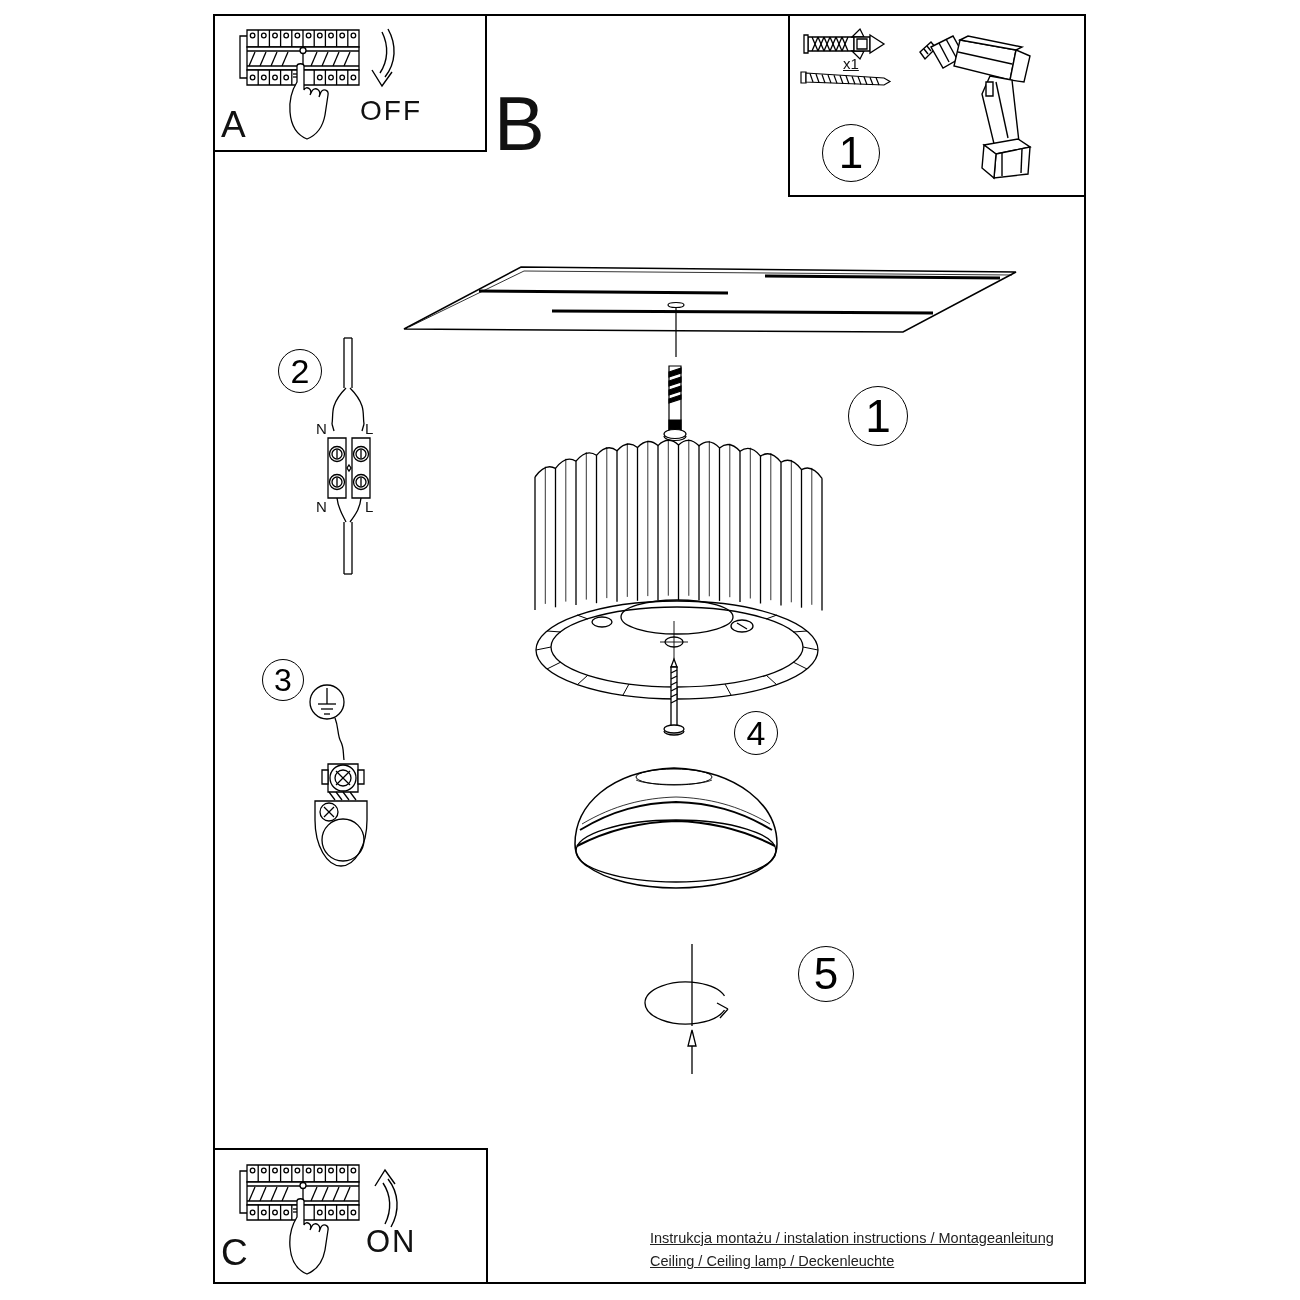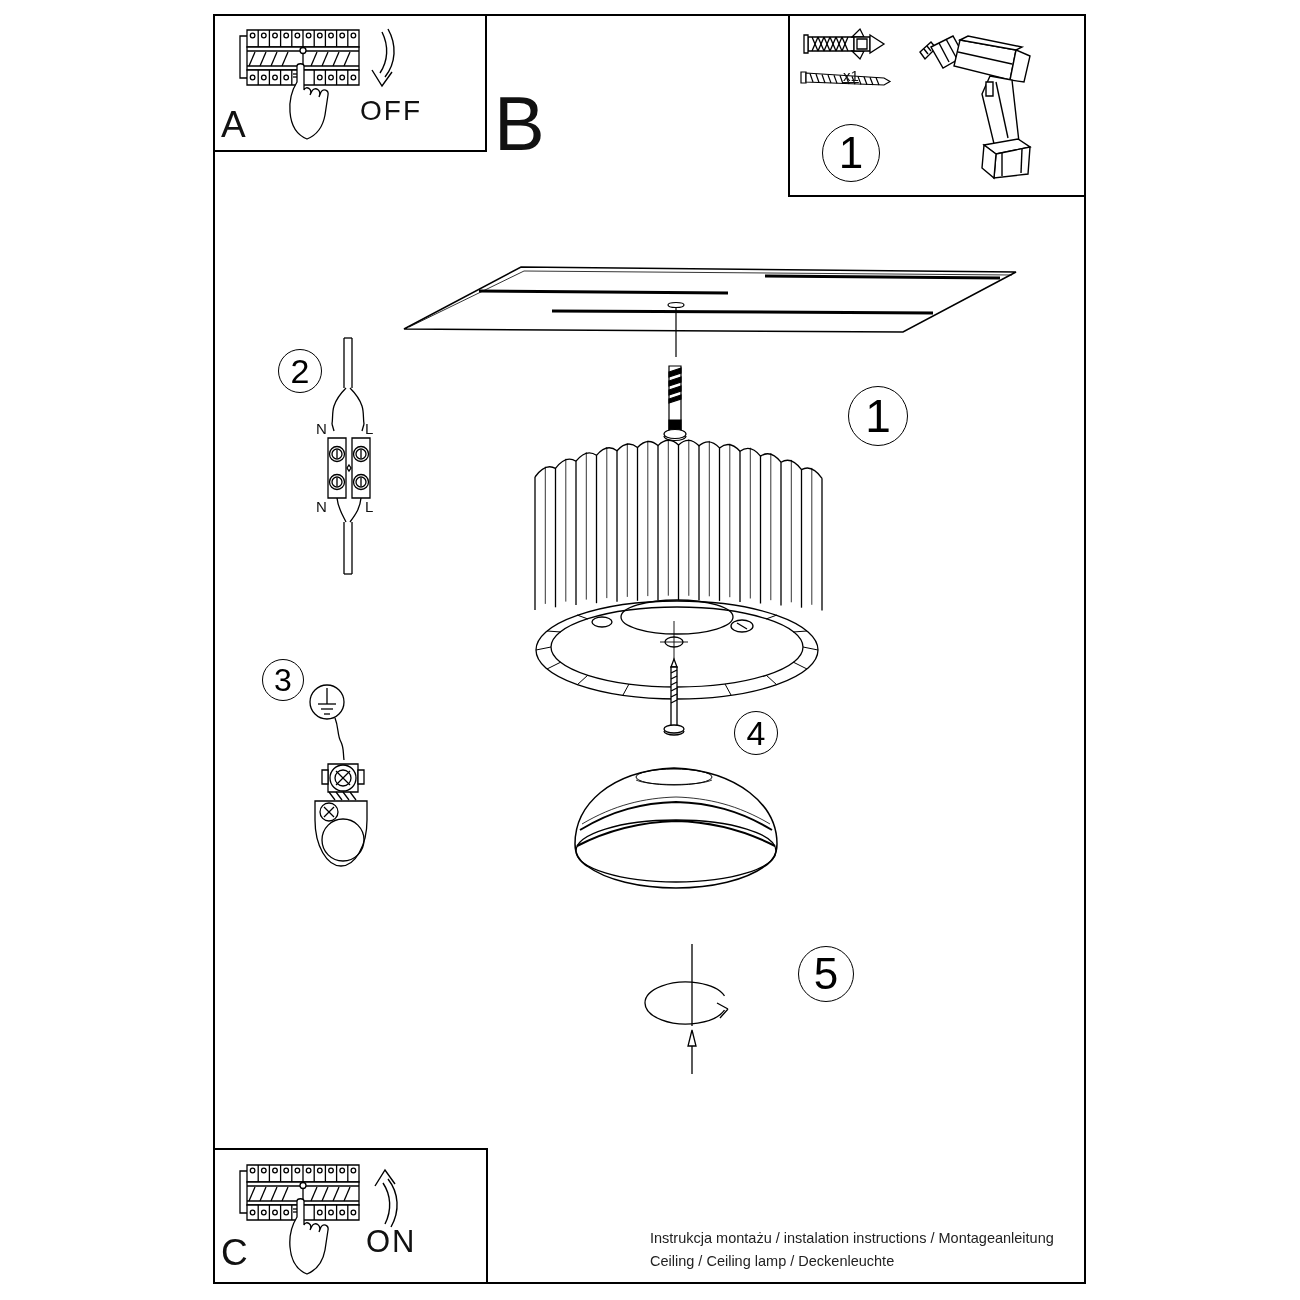--- a/index.html
+++ b/index.html
@@ -9,21 +9,21 @@
   .frame{border:2px solid #000;box-sizing:border-box;background:transparent;}
   .panelbox{border:2px solid #000;box-sizing:border-box;background:#ffffff;z-index:3;}
   .biglabel{font-size:37px;color:#111;z-index:5;line-height:1;}
   .hugelabel{font-size:76px;color:#111;z-index:4;line-height:1;}
   .switchword{font-size:28px;letter-spacing:2px;color:#111;z-index:5;line-height:1;}
   .stepcircle{border:1.6px solid #000;border-radius:50%;box-sizing:border-box;
               display:flex;align-items:center;justify-content:center;background:#fff;z-index:6;
               line-height:1;color:#000;}
   .wlabel{font-size:15px;color:#111;z-index:6;line-height:1;}
   .qty{font-size:15px;color:#111;z-index:6;line-height:1;}
-  .footer{font-size:14.5px;color:#222;z-index:4;line-height:1.55;}
+  .footer{font-size:14.5px;color:#222;z-index:4;line-height:1.55;text-decoration:underline;}
   svg{display:block;overflow:visible;}
   svg *{vector-effect:non-scaling-stroke;}
 </style>
 </head>
 <body>
 
 <div class="sheet">
 
   <div class="abs frame" style="left:213px;top:14px;width:873px;height:1270px;z-index:1;"></div>
 
@@ -121,21 +121,21 @@
         <line x1="46" y1="10" x2="40" y2="24"></line>
       <polygon points="50,10 58,2 62,10"></polygon>
       <polygon points="50,24 58,32 62,24"></polygon>
       <rect x="52" y="10" width="16" height="14"></rect>
       <rect x="55" y="12" width="10" height="10"></rect>
       <polygon points="68,8 82,17 68,26"></polygon>
       <rect x="2" y="8" width="4" height="18"></rect>
     </g>
   </svg>
 
-  <div class="abs qty" style="left:843px;top:68px;text-decoration:underline;">x1</div>
+  <div class="abs qty" style="left:843px;top:56px;text-decoration:underline;">x1</div>
 
   <svg class="abs" style="left:800px;top:68px;z-index:4;" width="92" height="24" viewBox="0 0 92 24">
     <g stroke="#000" stroke-width="1.2" fill="#fff">
       <rect x="1" y="4" width="5" height="11"></rect>
       <polygon points="6,5 84,10 90,13.5 84,17 6,14"></polygon>
       <line x1="10" y1="5.5" x2="13" y2="14"></line>
         <line x1="16" y1="6" x2="19" y2="14.5"></line>
       <line x1="22" y1="6.5" x2="25" y2="15"></line>
         <line x1="28" y1="7" x2="31" y2="15"></line>
       <line x1="34" y1="7.2" x2="37" y2="15.4"></line>

